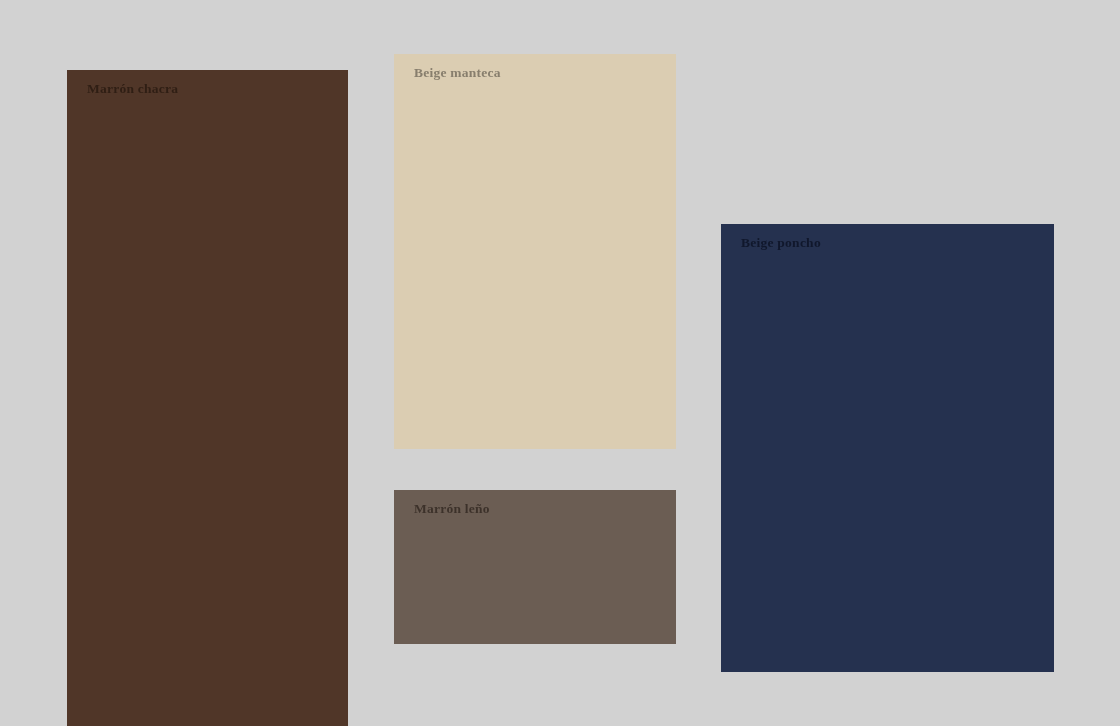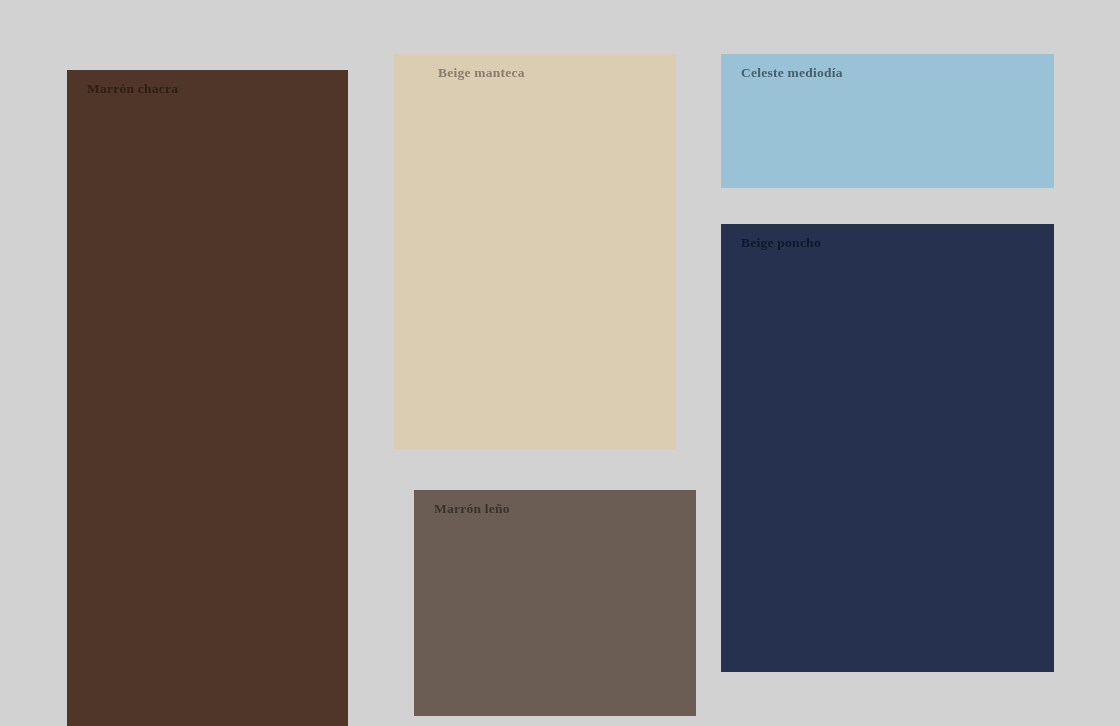--- a/index.html
+++ b/index.html
@@ -44,28 +44,25 @@
 </head>
 <body style="background: rgb(210, 210, 210);">
 
 <div id="palette-canvas">
 
   <div class="swatch" style="left: 67px; top: 70px; width: 281px; height: 726px; background: rgb(80, 54, 40);">
     <span class="swatch-label label-on-dark-brown" style="color: rgba(28, 16, 8, 0.62);">Marrón chacra</span>
   </div>
 
   <div class="swatch" style="left: 394px; top: 54px; width: 282px; height: 395px; background: rgb(219, 205, 178);">
-    <span class="swatch-label label-on-beige" style="color: rgba(120, 112, 96, 0.85); margin-left: 24px;">Beige manteca</span>
+    <span class="swatch-label label-on-beige" style="color: rgba(120, 112, 96, 0.85);">Beige manteca</span>
   </div>
 
-  <div class="swatch" style="left: 721px; top: 54px; width: 333px; height: 134px; background: rgb(153, 194, 214);">
-    <span class="swatch-label label-on-celeste" style="color: rgba(55, 72, 86, 0.82);">Celeste mediodía</span>
-  </div>
 
   <div class="swatch" style="left: 721px; top: 224px; width: 333px; height: 448px; background: rgb(37, 49, 79);">
     <span class="swatch-label label-on-navy" style="color: rgba(8, 14, 30, 0.72);">Beige poncho</span>
   </div>
 
-  <div class="swatch" style="left: 414px; top: 490px; width: 282px; height: 226px; background: rgb(107, 93, 83);">
+  <div class="swatch" style="left: 394px; top: 490px; width: 282px; height: 154px; background: rgb(107, 93, 83);">
     <span class="swatch-label label-on-taupe" style="color: rgba(36, 28, 22, 0.66);">Marrón leño</span>
   </div>
 
 </div>
 
 </body></html>

